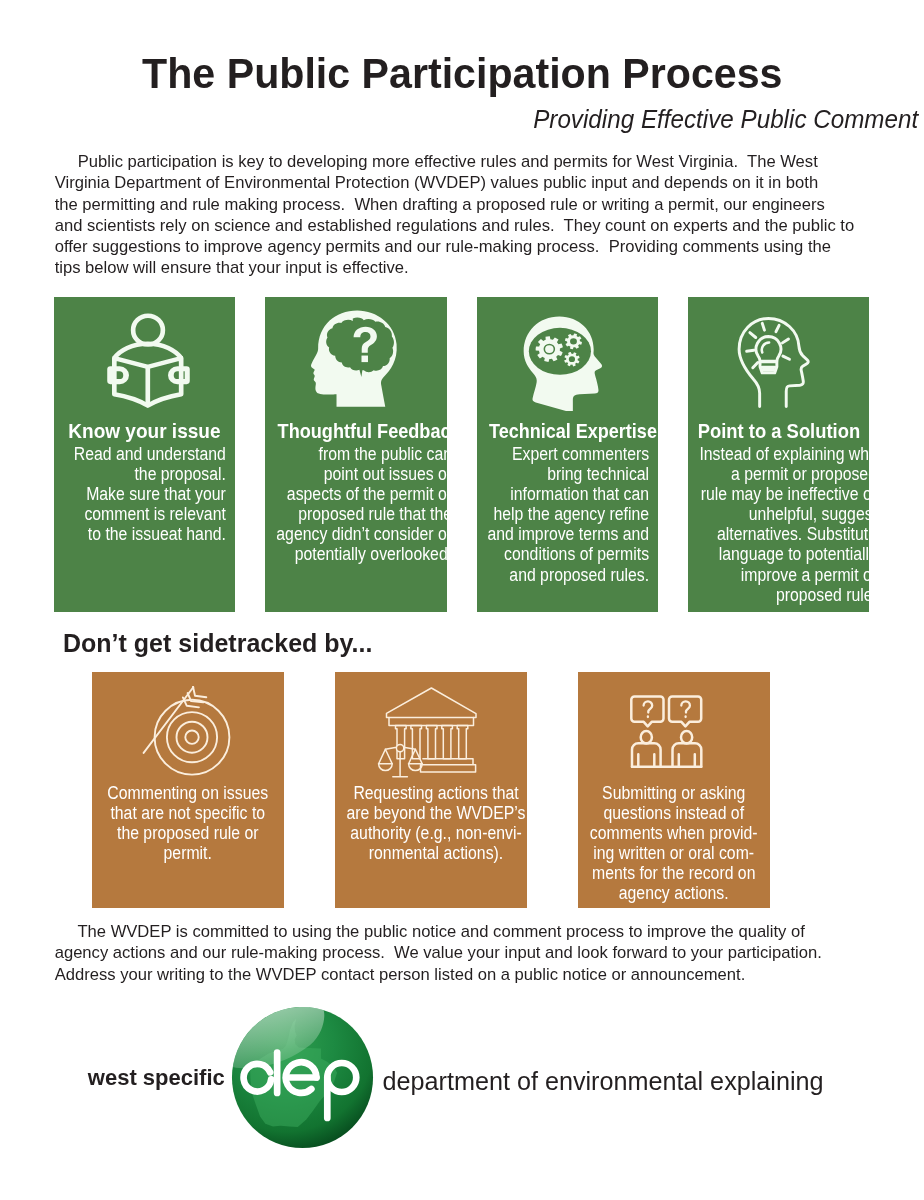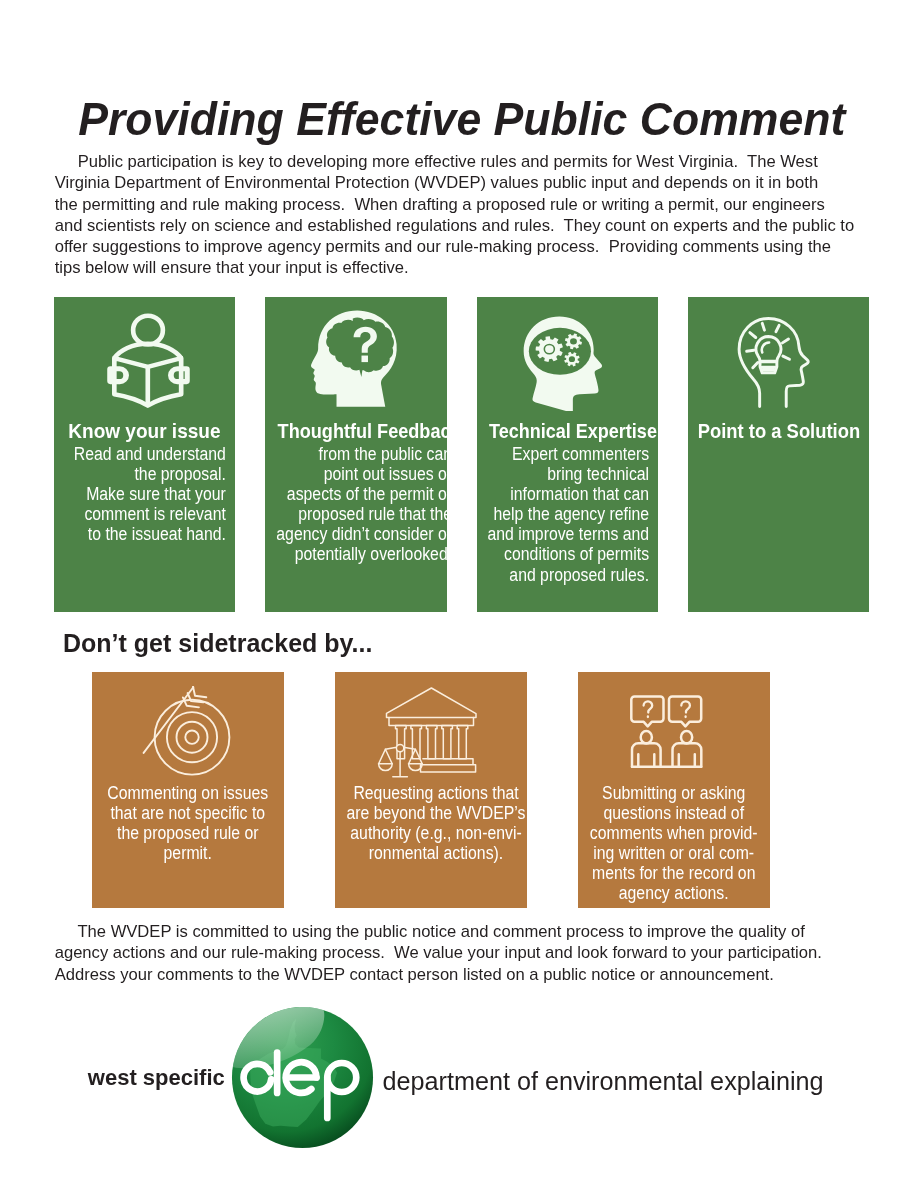--- a/index.html
+++ b/index.html
@@ -1,20 +1,20 @@
 <!DOCTYPE html>
 <html><head>
 <meta charset="utf-8">
 <title>The Public Participation Process</title>
 <style>
   html,body{margin:0;padding:0;}
   body{width:924px;height:1200px;background:#ffffff;font-family:"Liberation Sans",sans-serif;color:#231f20;overflow:hidden;}
   .page{position:relative;width:924px;height:1200px;}
   #title{position:absolute;left:0;top:53.5px;width:924px;text-align:center;font-size:43.1px;line-height:38px;font-weight:700;color:#231f20;}
-  #subtitle{position:absolute;left:0;top:103.5px;width:924px;text-align:center;font-size:46px;line-height:31px;font-style:italic;font-weight:700;color:#231f20;}
+  #subtitle{position:absolute;left:0;top:103.5px;width:924px;text-align:right;font-size:25px;line-height:31px;font-style:italic;font-weight:400;color:#231f20;}
   .bodytext{position:absolute;font-size:16.6px;line-height:21.3px;color:#231f20;text-align:left;}
   #intro{left:54.7px;top:151px;width:860px;white-space:pre;}
   #outro{left:54.7px;top:921px;width:860px;white-space:pre;}
   .cardrow{position:absolute;display:flex;}
   #greenrow{left:54px;top:297px;width:815px;height:315px;gap:30px;}
   .gcard{width:193px;height:315px;background:#4d8347;position:relative;}
   #brownrow{left:92px;top:672px;width:678px;height:236px;gap:51px;}
   .bcard{width:192px;height:236px;background:#b5793e;position:relative;}
   #sidetracked{position:absolute;left:63.3px;top:631px;font-size:25.9px;line-height:24px;font-weight:700;color:#231f20;}
   .gicon{position:absolute;left:0;right:0;top:14px;display:flex;justify-content:center;align-items:flex-start;height:100px;}
@@ -40,20 +40,21 @@
   .bbody{position:absolute;left:0;right:0;top:111px;text-align:center;color:#ffffff;font-size:17.85px;line-height:20.1px;}
   #logo{position:absolute;left:0;top:0;width:924px;height:1200px;pointer-events:none;}
   #logo-mark{position:absolute;left:230.5px;top:1005.5px;}
   #logo-left{position:absolute;left:87.8px;top:1067px;font-size:22px;line-height:1;font-weight:700;color:#231f20;}
   #logo-right{position:absolute;left:382.5px;top:1068.8px;font-size:25.2px;line-height:1;color:#231f20;}
 </style>
 </head>
 <body>
 
 <div class="page">
+  <div id="title"><span>The Public Participation Process</span></div>
   <div id="subtitle"><span>Providing Effective Public Comment</span></div>
   <div class="bodytext" id="intro">     Public participation is key to developing more effective rules and permits for West Virginia.  The West
 Virginia Department of Environmental Protection (WVDEP) values public input and depends on it in both
 the permitting and rule making process.  When drafting a proposed rule or writing a permit, our engineers
 and scientists rely on science and established regulations and rules.  They count on experts and the public to
 offer suggestions to improve agency permits and our rule-making process.  Providing comments using the
 tips below will ensure that your input is effective.</div>
   <div class="cardrow" id="greenrow">
     <div class="gcard">
       <div class="gicon">
@@ -122,20 +123,28 @@
             <path d="M55.2 23.5 L58.4 17"></path>
             <path d="M34.5 29.5 L28.5 24.5"></path>
             <path d="M61.8 35 L68 31"></path>
             <path d="M32.5 42.5 L25.2 43.5"></path>
             <path d="M62.3 48.5 L69 51.8"></path>
             <path d="M36.6 55 L31.5 60.5"></path>
           </g>
         </svg>
       </div>
       <div class="gtitle"><span>Point to a Solution</span></div>
+      <div class="gbody"><span>Instead of explaining why
+a permit or proposed
+rule may be ineffective or
+unhelpful, suggest
+alternatives. Substitute
+language to potentially
+improve a permit or
+proposed rule.</span></div>
     </div>
   </div>
   <div id="sidetracked"><span>Don’t get sidetracked by...</span></div>
   <div class="cardrow" id="brownrow">
     <div class="bcard">
       <div class="bicon">
         <svg width="94" height="92" viewBox="0 0 94 92" fill="none" stroke="#fbeedd" stroke-width="1.9" stroke-linejoin="round" stroke-linecap="round">
           <circle cx="52" cy="51.2" r="37.4"></circle>
           <circle cx="52" cy="51.2" r="25.1"></circle>
           <circle cx="52" cy="51.2" r="15.5"></circle>
@@ -197,21 +206,21 @@
       <div class="bbody"><span>Submitting or asking
 questions instead of
 comments when provid-
 ing written or oral com-
 ments for the record on
 agency actions.</span></div>
     </div>
   </div>
   <div class="bodytext" id="outro">     The WVDEP is committed to using the public notice and comment process to improve the quality of
 agency actions and our rule-making process.  We value your input and look forward to your participation.
-Address your comments to the WVDEP contact person listed on a public notice or announcement.</div>
+Address your writing to the WVDEP contact person listed on a public notice or announcement.</div>
   <div id="logo">
     <span id="logo-left">west specific</span>
     <span id="logo-mark">
       <svg width="143" height="143" viewBox="0 0 150 150" role="img" aria-label="dep">
         <defs>
           <radialGradient id="sph" cx="38%" cy="26%" r="76%">
             <stop offset="0%" stop-color="#2f9e50"></stop>
             <stop offset="45%" stop-color="#1d8a42"></stop>
             <stop offset="82%" stop-color="#127330"></stop>
             <stop offset="100%" stop-color="#085020"></stop>

